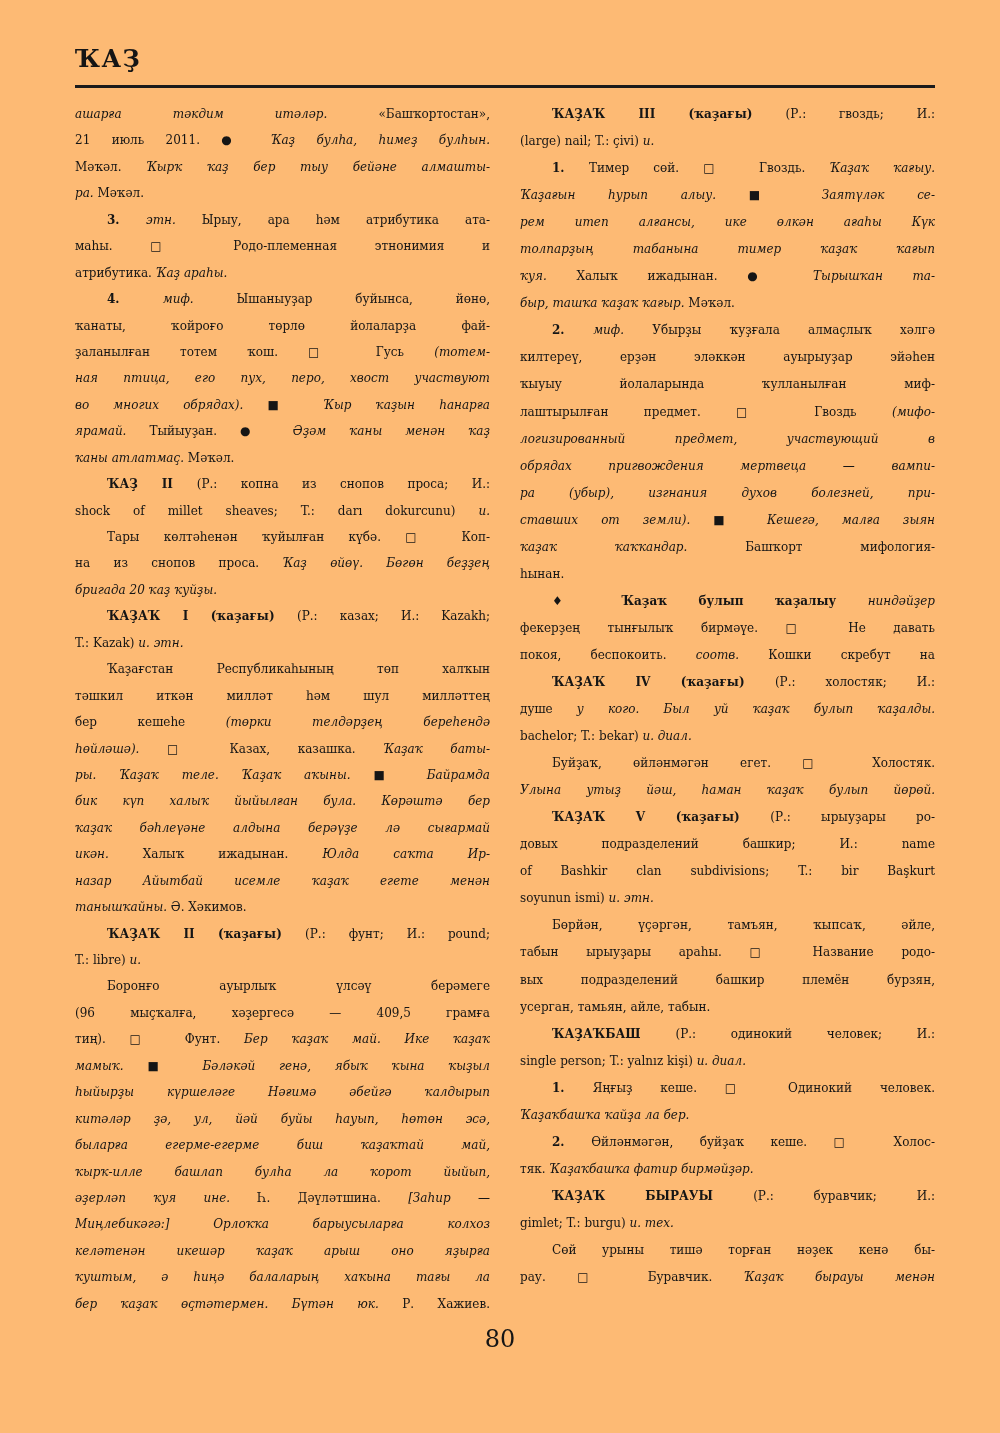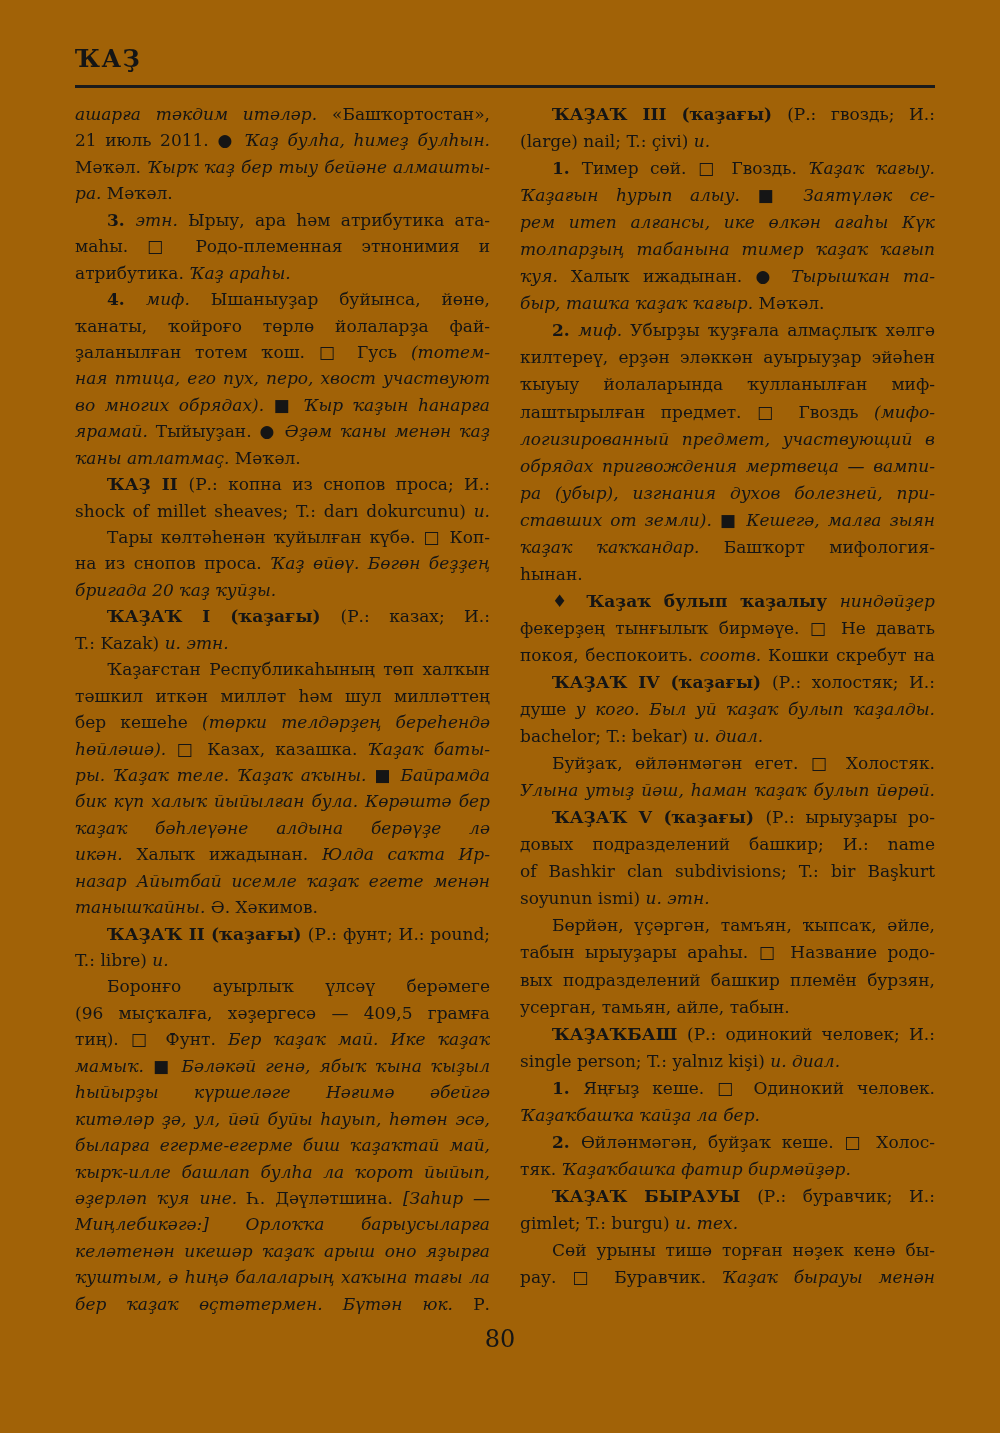--- a/index.html
+++ b/index.html
@@ -1,20 +1,20 @@
 <!DOCTYPE html>
 <html><head>
 <meta charset="utf-8">
 <style>
   html,body { margin:0; padding:0; background:#ffffff; }
   .page {
     position: relative;
     width: 1000px;
     height: 1433px;
-    background: #a16207;
+    background: #fdba74;
     font-family: "DejaVu Serif", "Liberation Serif", serif;
     color: #151515;
     overflow: hidden;
   }
   .running-head {
     position: absolute;
     left: 75px;
     top: 44px;
     font-weight: bold;
     font-size: 24px;
@@ -25,21 +25,21 @@
     left: 75px;
     top: 85px;
     width: 860px;
     height: 3px;
     background: #1b1b1b;
   }
   .col {
     position: absolute;
     top: 101px;
     width: 415px;
-    font-size: 17px;
+    font-size: 12px;
   }
   .col-left  { left: 75px; }
   .col-right { left: 520px; }
   .col-left  .line { height: 26.45px; line-height: 26.45px; }
   .col-right .line { height: 27.05px; line-height: 27.05px; }
   .line {
     overflow: hidden;
     text-align: left;
     text-align-last: left;
   }

